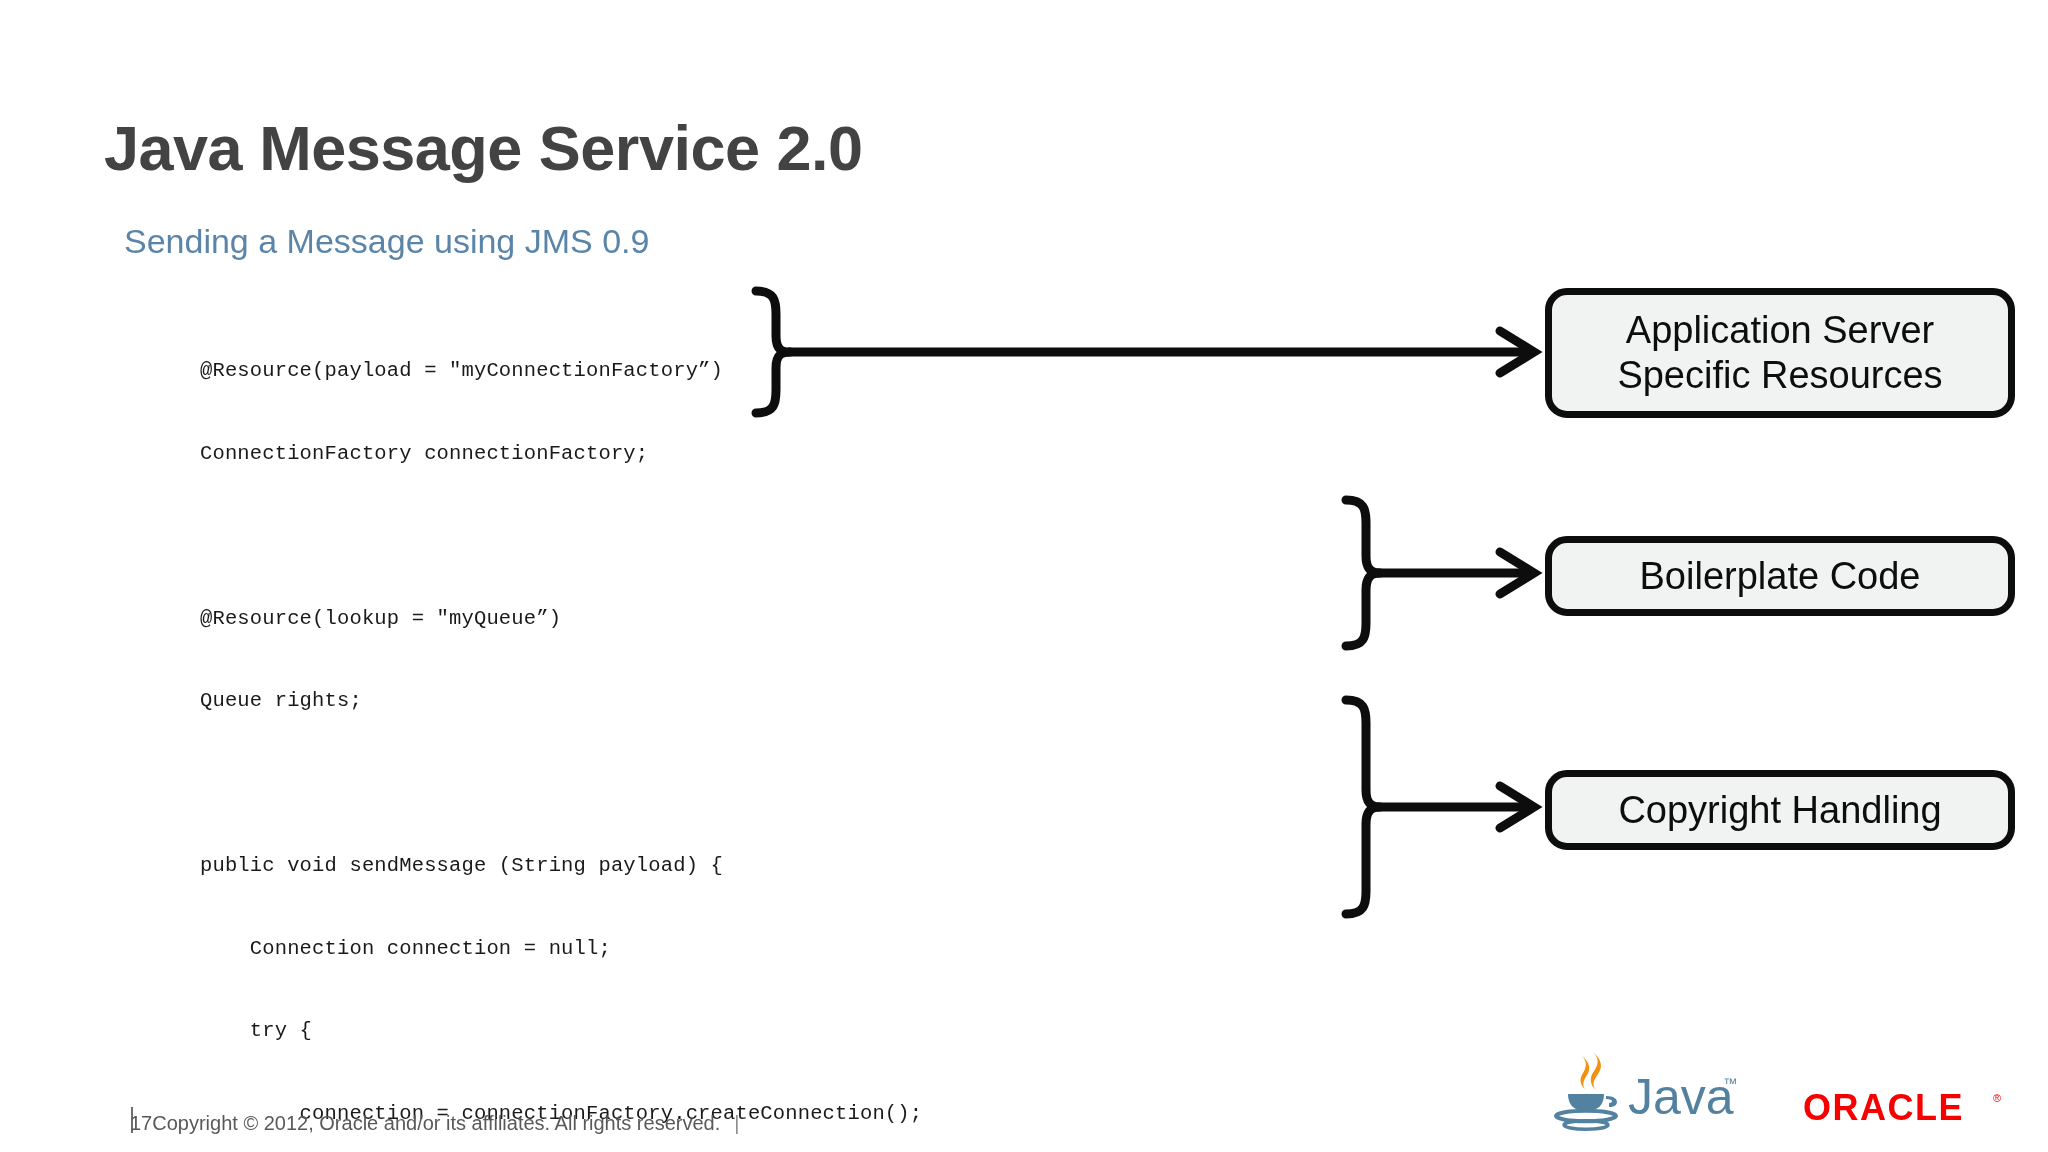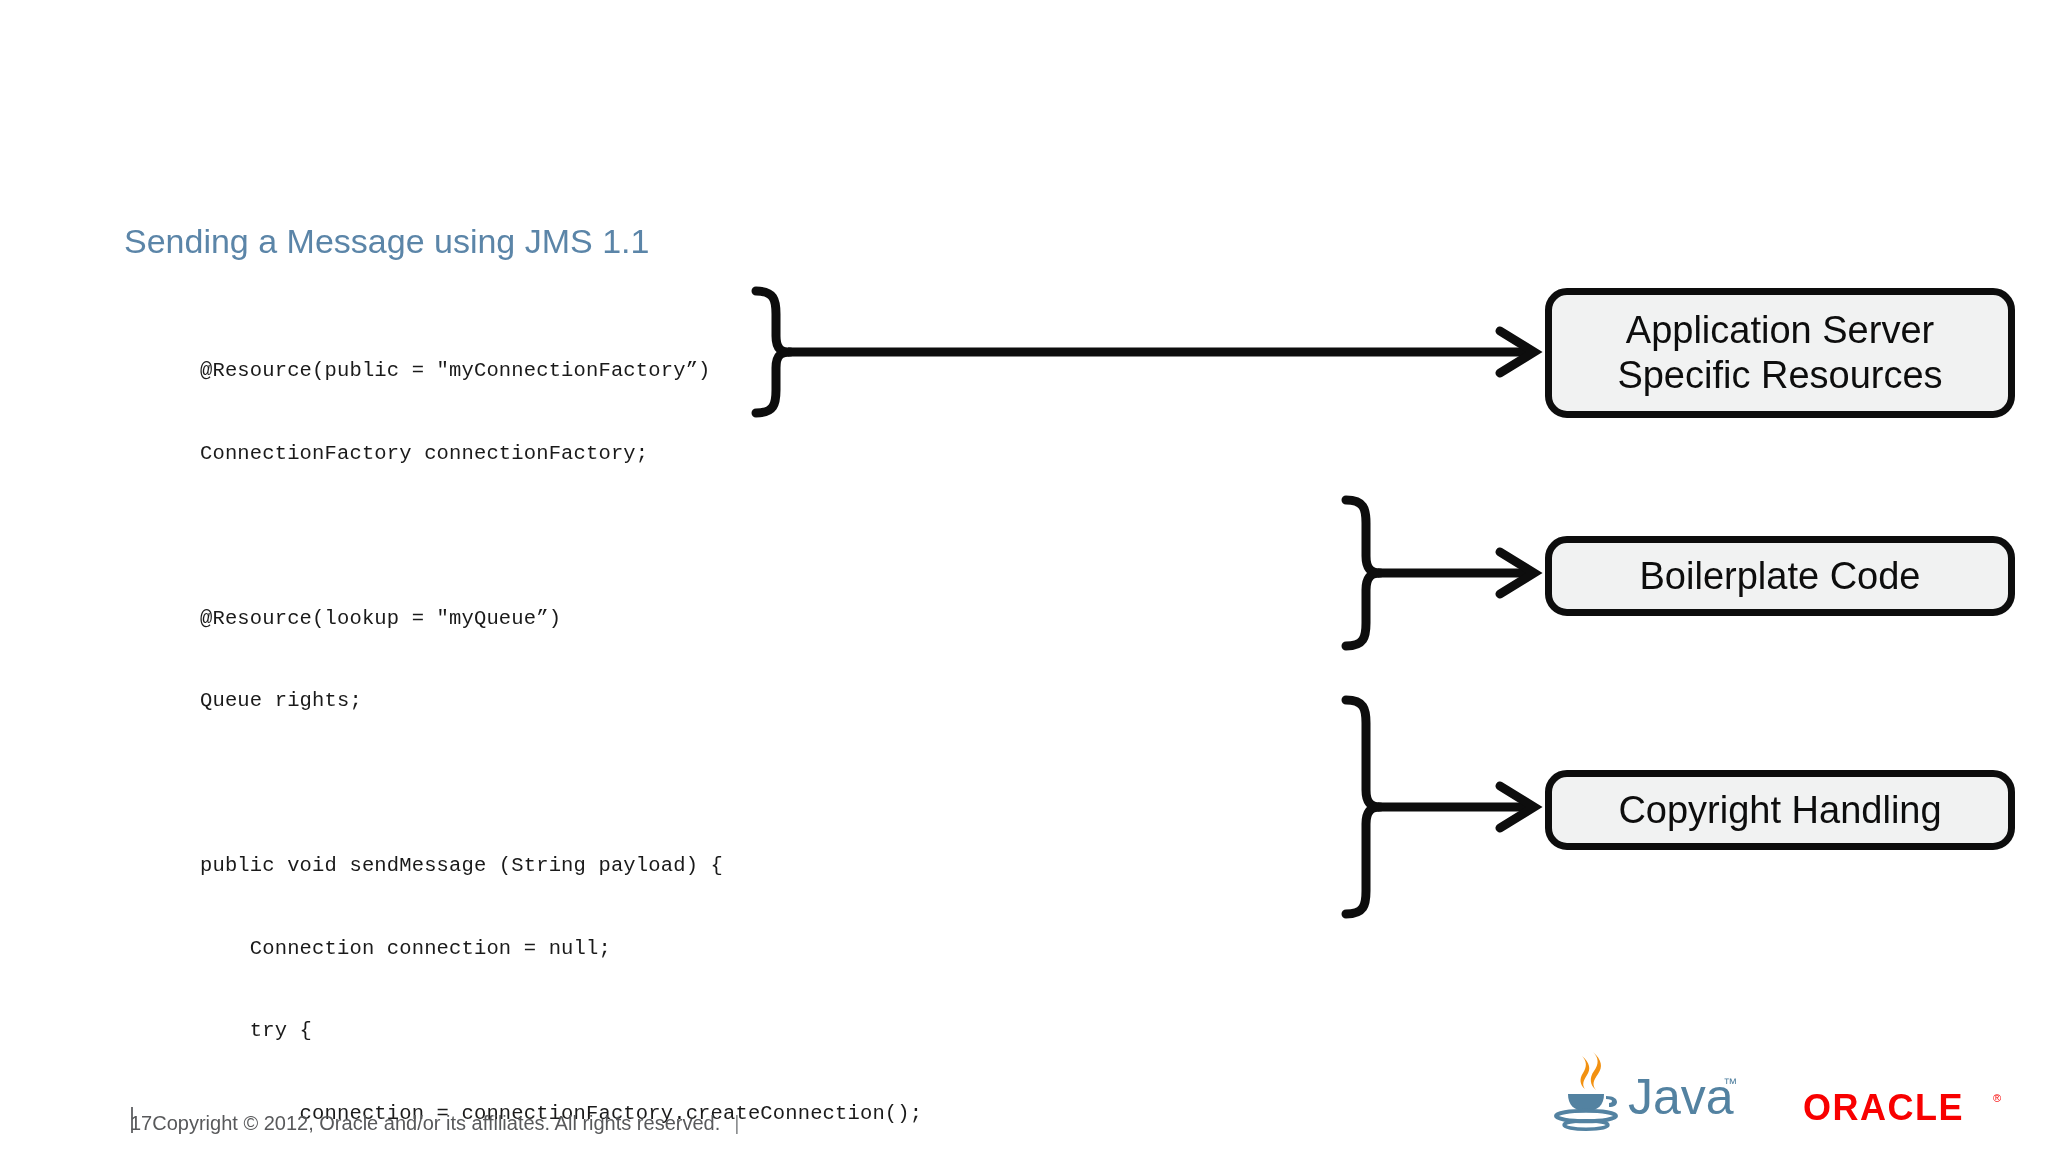--- a/index.html
+++ b/index.html
@@ -132,25 +132,26 @@
     top: 1088px;
     width: 206px;
     height: 40px;
   }
 </style>
 </head>
 <body>
 
 <div id="slide">
 
-
-  <div id="slide-subtitle">Sending a Message using JMS 1.1</div>
+  <div id="slide-title">Java Message Service 2.0</div>
+
+  <div id="slide-subtitle">Sending a Message using JMS 0.9</div>
 
   <div id="code-block">
-    <span class="line">@Resource(public = "myConnectionFactory”)</span>
+    <span class="line">@Resource(payload = "myConnectionFactory”)</span>
     <span class="line">ConnectionFactory connectionFactory;</span>
     <span class="blank"></span>
     <span class="line">@Resource(lookup = "myQueue”)</span>
     <span class="line">Queue rights;</span>
     <span class="blank"></span>
     <span class="line">public void sendMessage (String payload) {</span>
     <span class="line">    Connection connection = null;</span>
     <span class="line">    try {</span>
     <span class="line">        connection = connectionFactory.createConnection();</span>
     

